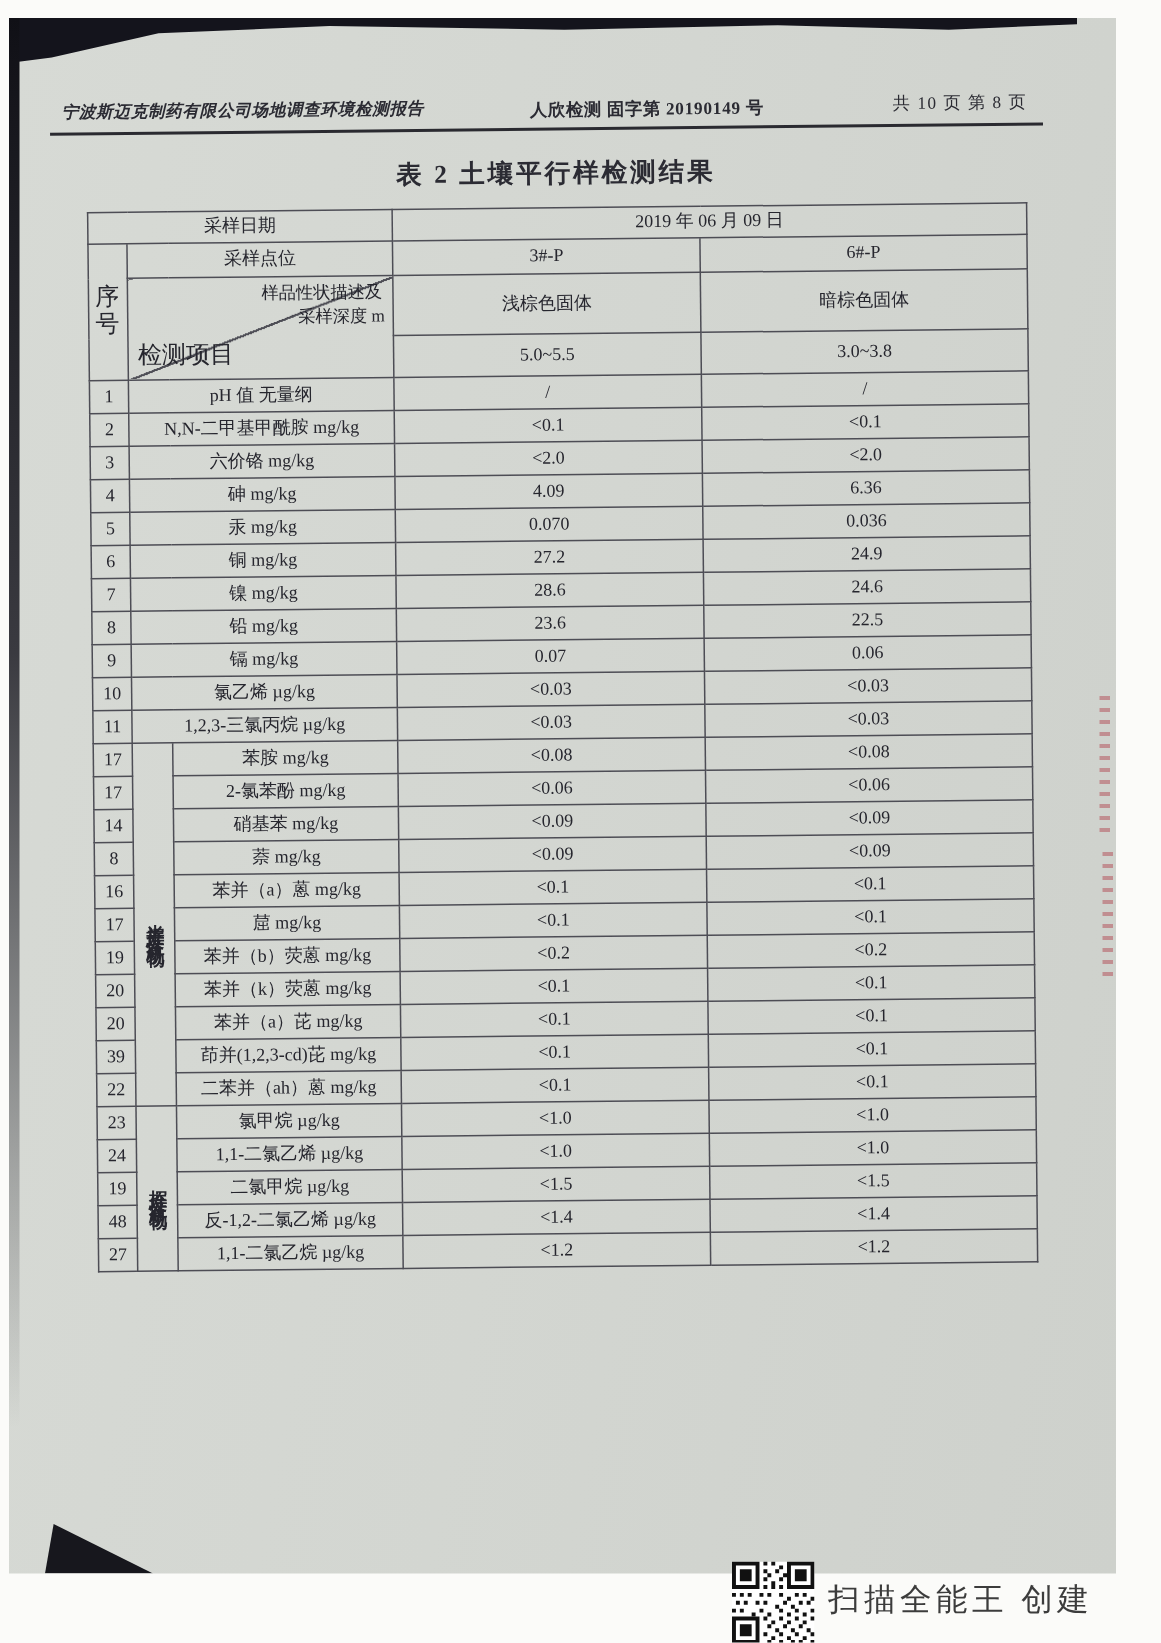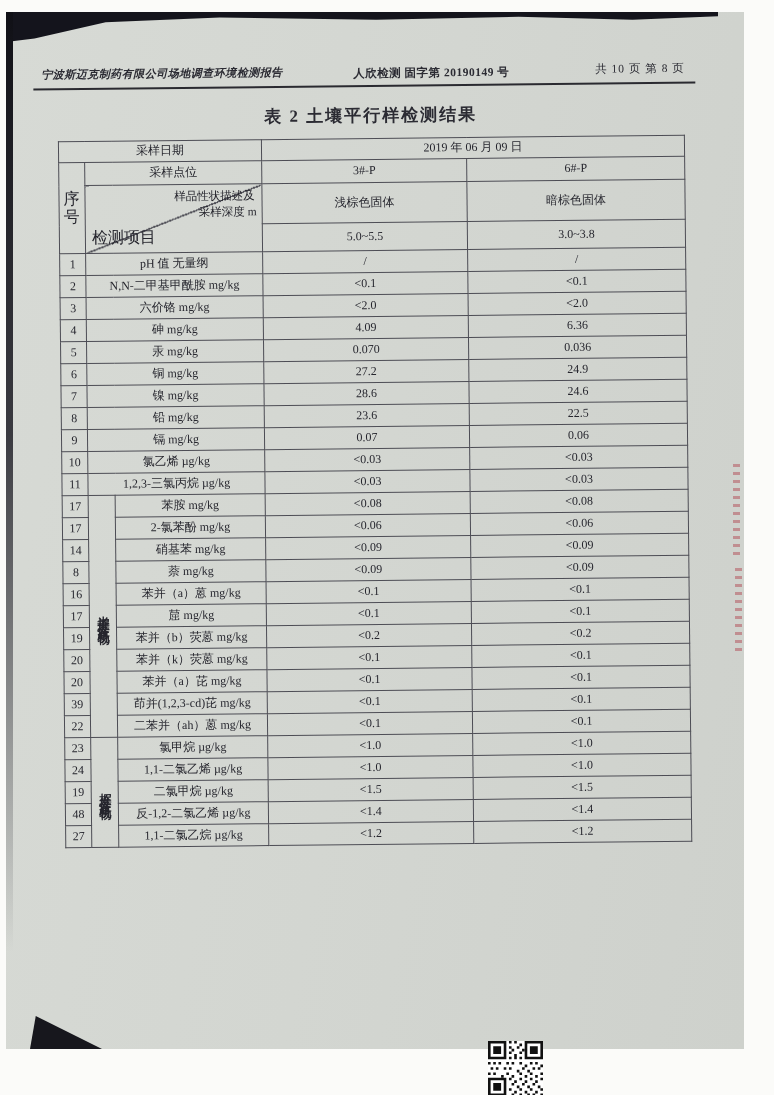--- a/index.html
+++ b/index.html
@@ -293,13 +293,14 @@
 </div>
 
 <div class="footer">
   <svg class="qr" viewBox="0 0 21 21" xmlns="http://www.w3.org/2000/svg">
     <rect x="0" y="0" width="21" height="21" fill="#ffffff"></rect>
     <path fill="#111" d="M0 0h7v7H0z M14 0h7v7h-7z M0 14h7v7H0z"></path>
     <path fill="#fff" d="M1 1h5v5H1z M15 1h5v5h-5z M1 15h5v5H1z"></path>
     <path fill="#111" d="M2 2h3v3H2z M16 2h3v3h-3z M2 16h3v3H2z"></path>
     <path fill="#111" d="M8 0h1v1H8z M10 0h1v1h-1z M12 1h1v1h-1z M8 2h1v1H8z M11 2h1v1h-1z M9 3h1v1H9z M13 3h1v1h-1z M8 4h1v1H8z M12 4h1v1h-1z M10 5h1v1h-1z M8 6h1v1H8z M10 6h1v1h-1z M12 6h1v1h-1z M0 8h1v1H0z M2 8h1v1H2z M4 8h1v1H4z M7 8h1v1H7z M9 8h1v1H9z M12 8h1v1h-1z M16 8h1v1h-1z M18 8h1v1h-1z M14 9h1v1h-1z M20 9h1v1h-1z M1 10h1v1H1z M3 10h1v1H3z M6 10h1v1H6z M8 10h1v1H8z M13 10h1v1h-1z M17 10h1v1h-1z M19 10h1v1h-1z M11 11h1v1h-1z M15 11h1v1h-1z M0 12h1v1H0z M2 12h1v1H2z M7 12h1v1H7z M12 12h1v1h-1z M16 12h1v1h-1z M20 12h1v1h-1z M5 13h1v1H5z M9 13h1v1H9z M14 13h1v1h-1z M18 13h1v1h-1z M8 14h1v1H8z M12 14h1v1h-1z M16 14h1v1h-1z M20 14h1v1h-1z M10 15h1v1h-1z M14 15h1v1h-1z M18 15h1v1h-1z M9 16h1v1H9z M13 16h1v1h-1z M17 16h1v1h-1z M11 17h1v1h-1z M15 17h1v1h-1z M19 17h1v1h-1z M8 18h1v1H8z M12 18h1v1h-1z M16 18h1v1h-1z M20 18h1v1h-1z M10 19h1v1h-1z M14 19h1v1h-1z M18 19h1v1h-1z M9 20h1v1H9z M12 20h1v1h-1z M15 20h1v1h-1z M17 20h1v1h-1z M20 20h1v1h-1z"></path>
   </svg>
+  <div class="watermark">扫描全能王 创建</div>
 </div>
 
 </body></html>

